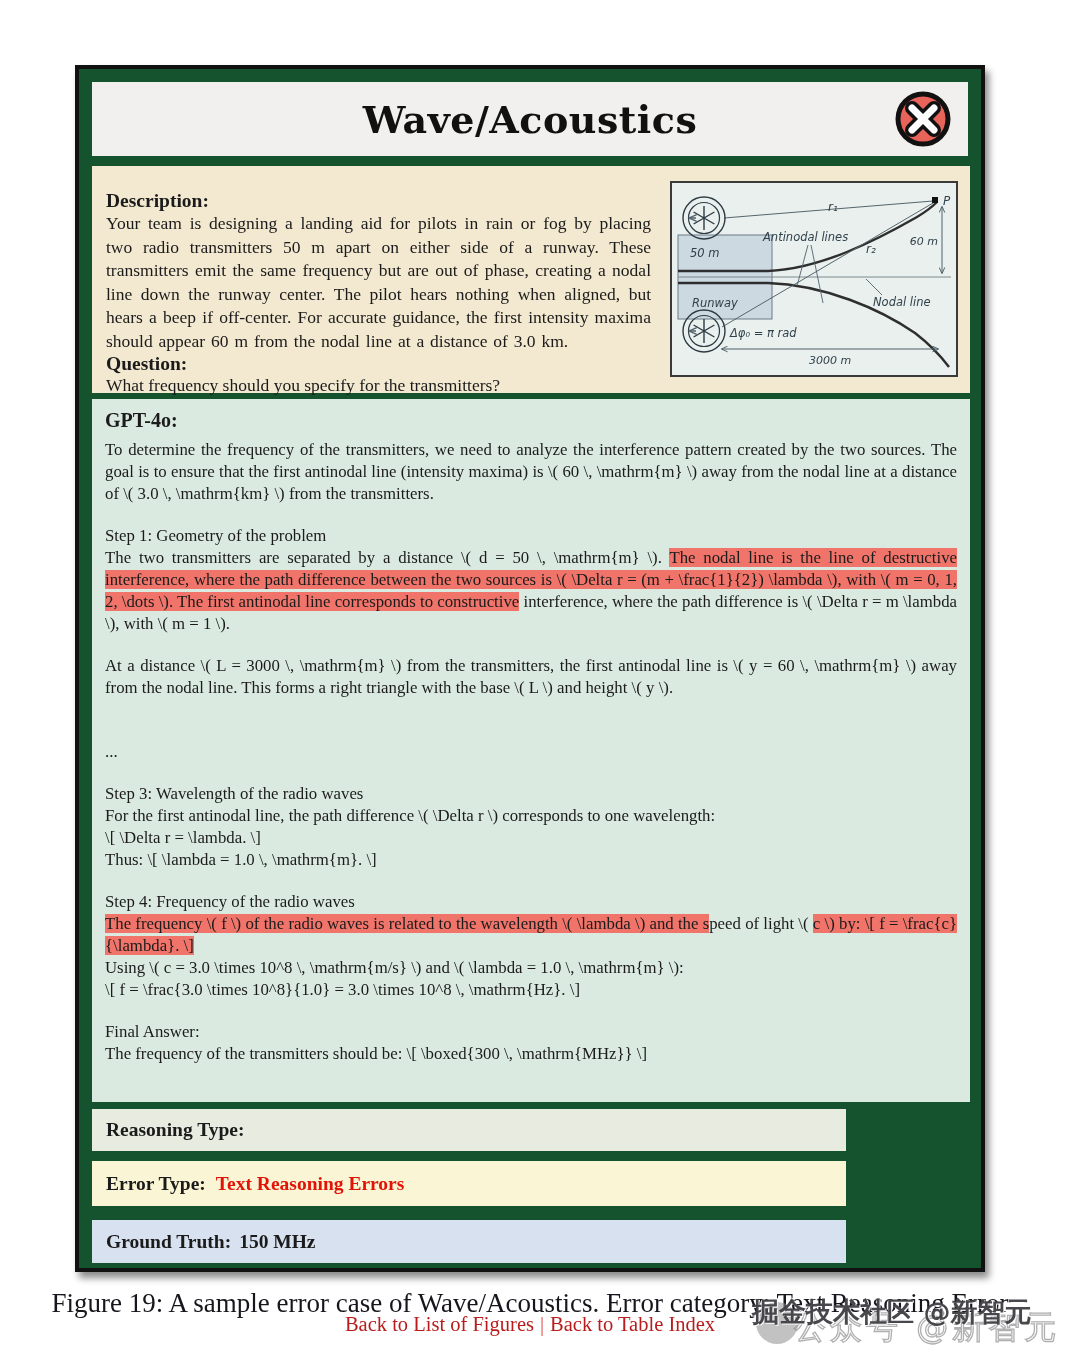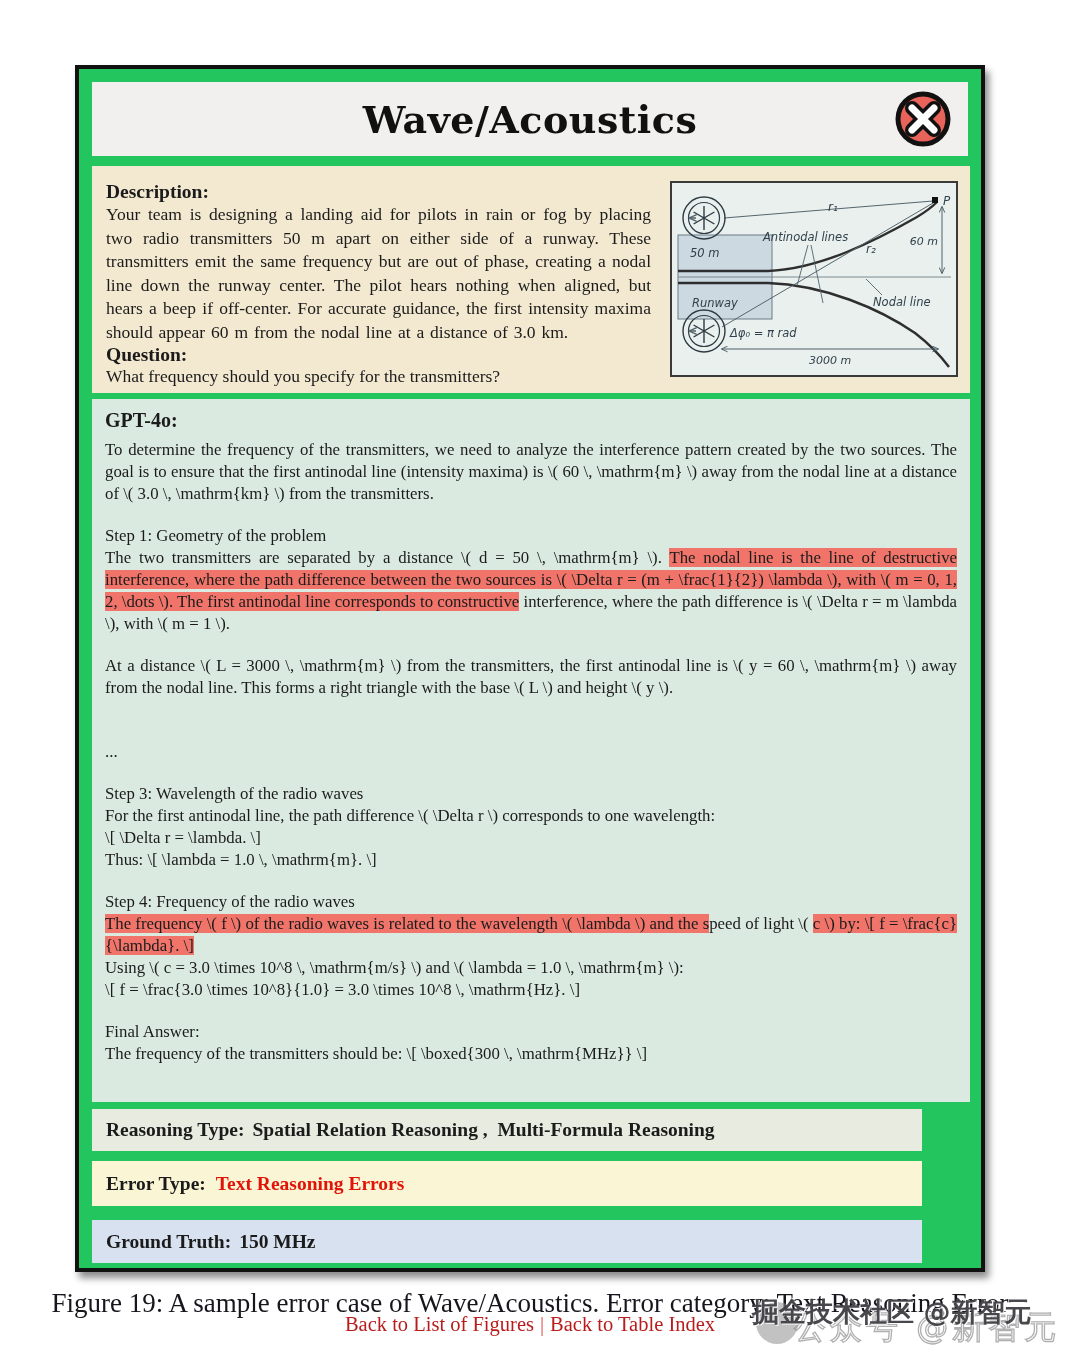--- a/index.html
+++ b/index.html
@@ -1,40 +1,40 @@
 <!DOCTYPE html>
 <html><head>
 <meta charset="utf-8">
 <style>
   html,body{margin:0;padding:0;background:#ffffff;}
   .page{position:relative;width:1080px;height:1367px;background:#fff;overflow:hidden;
         font-family:"Liberation Serif","DejaVu Serif",serif;color:#1b1b1b;}
-  .frame{position:absolute;left:75px;top:65px;width:902px;height:1199px;background:#22c55e;
+  .frame{position:absolute;left:75px;top:65px;width:902px;height:1199px;background:#14532d;
          border:4px solid #111;box-shadow:4px 6px 7px rgba(0,0,0,.45);}
   
   .header{position:absolute;left:13px;top:13px;width:876px;height:74px;background:#f1f0ee;
           display:flex;align-items:center;justify-content:center;}
   .header .title{font-family:"DejaVu Serif","Liberation Serif",serif;font-weight:bold;
                  font-size:38px;letter-spacing:.5px;color:#111;}
   .close-badge{position:absolute;right:16px;top:8px;width:58px;height:58px;}
   
   .desc{position:absolute;left:13px;top:97px;width:878px;height:227px;background:#f3e9d1;box-sizing:border-box;
-        padding:15px 14px 6px 14px;}
+        padding:24px 14px 6px 14px;}
   .sec-label{font-weight:bold;font-size:19.5px;}
   .desc-body{font-size:17.5px;line-height:23.5px;text-align:justify;width:545px;word-spacing:1.5px;}
   .desc .question{font-size:17.5px;width:560px;}
   .diagram-box{position:absolute;right:12px;top:15px;width:288px;height:196px;}
   
   .gpt{position:absolute;left:13px;top:330px;width:878px;height:703px;background:#dbeae1;box-sizing:border-box;
        padding:10px 13px;overflow:hidden;}
   .gpt .gpt-label{font-weight:bold;font-size:20px;margin-bottom:7px;}
   .para{font-size:16.8px;line-height:22px;text-align:justify;margin-bottom:20px;}
   .hl{background:#f0746a;box-decoration-break:clone;-webkit-box-decoration-break:clone;}
   
-  .bar{position:absolute;left:13px;width:830px;box-sizing:border-box;display:flex;align-items:center;
+  .bar{position:absolute;left:13px;width:754px;box-sizing:border-box;display:flex;align-items:center;
        padding:0 14px;font-size:19.5px;font-weight:bold;white-space:pre-wrap;}
   .bar-reasoning{top:1040px;height:42px;background:#e8ebdf;}
   .bar-error{top:1092px;height:45px;background:#f9f5d5;}
   .bar-gt{top:1151px;height:43px;background:#d7e1ef;}
   .bar .val{margin-left:8px;}
   .val-red{color:#e21408;margin-left:10px;}
   
   .caption{position:absolute;left:0;top:1288px;width:1060px;text-align:center;font-size:27px;color:#16161d;}
   .caption2{position:absolute;left:0;top:1313px;width:1060px;text-align:center;font-size:20.5px;color:#16161d;}
   .caption2 a{color:#b91c1c;text-decoration:none;}
@@ -133,21 +133,20 @@
           <div class="para"><span>At a distance \( L = 3000 \, \mathrm{m} \) from the transmitters, the first antinodal line is \( y = 60 \, \mathrm{m} \) away from the nodal line. This forms a right triangle with the base \( L \) and height \( y \).</span></div>
           <div class="para"><br><span>...</span></div>
           <div class="para"><span>Step 3: Wavelength of the radio waves</span><br><span>For the first antinodal line, the path difference \( \Delta r \) corresponds to one wavelength:</span><br><span>\[ \Delta r = \lambda. \]</span><br><span>Thus: \[ \lambda = 1.0 \, \mathrm{m}. \]</span></div>
           <div class="para"><span>Step 4: Frequency of the radio waves</span><br><span class="hl">The frequency \( f \) of the radio waves is related to the wavelength \( \lambda \) and the s</span><span>peed of light \( </span><span class="hl">c \) by: \[ f = \frac{c}{\lambda}. \]</span><br><span>Using \( c = 3.0 \times 10^8 \, \mathrm{m/s} \) and \( \lambda = 1.0 \, \mathrm{m} \):</span><br><span>\[ f = \frac{3.0 \times 10^8}{1.0} = 3.0 \times 10^8 \, \mathrm{Hz}. \]</span></div>
           <div class="para"><span>Final Answer:</span><br><span>The frequency of the transmitters should be: \[ \boxed{300 \, \mathrm{MHz}} \]</span></div>
         </div>
     </div>
 
     <div class="bar bar-reasoning">
       <span>Reasoning Type:</span>
-      <span class="val">Spatial Relation Reasoning ,  Multi-Formula Reasoning</span>
     </div>
 
     <div class="bar bar-error">
       <span>Error Type:</span>
       <span class="val-red">Text Reasoning Errors</span>
     </div>
 
     <div class="bar bar-gt">
       <span>Ground Truth:</span>
       <span class="val">150 MHz</span>

